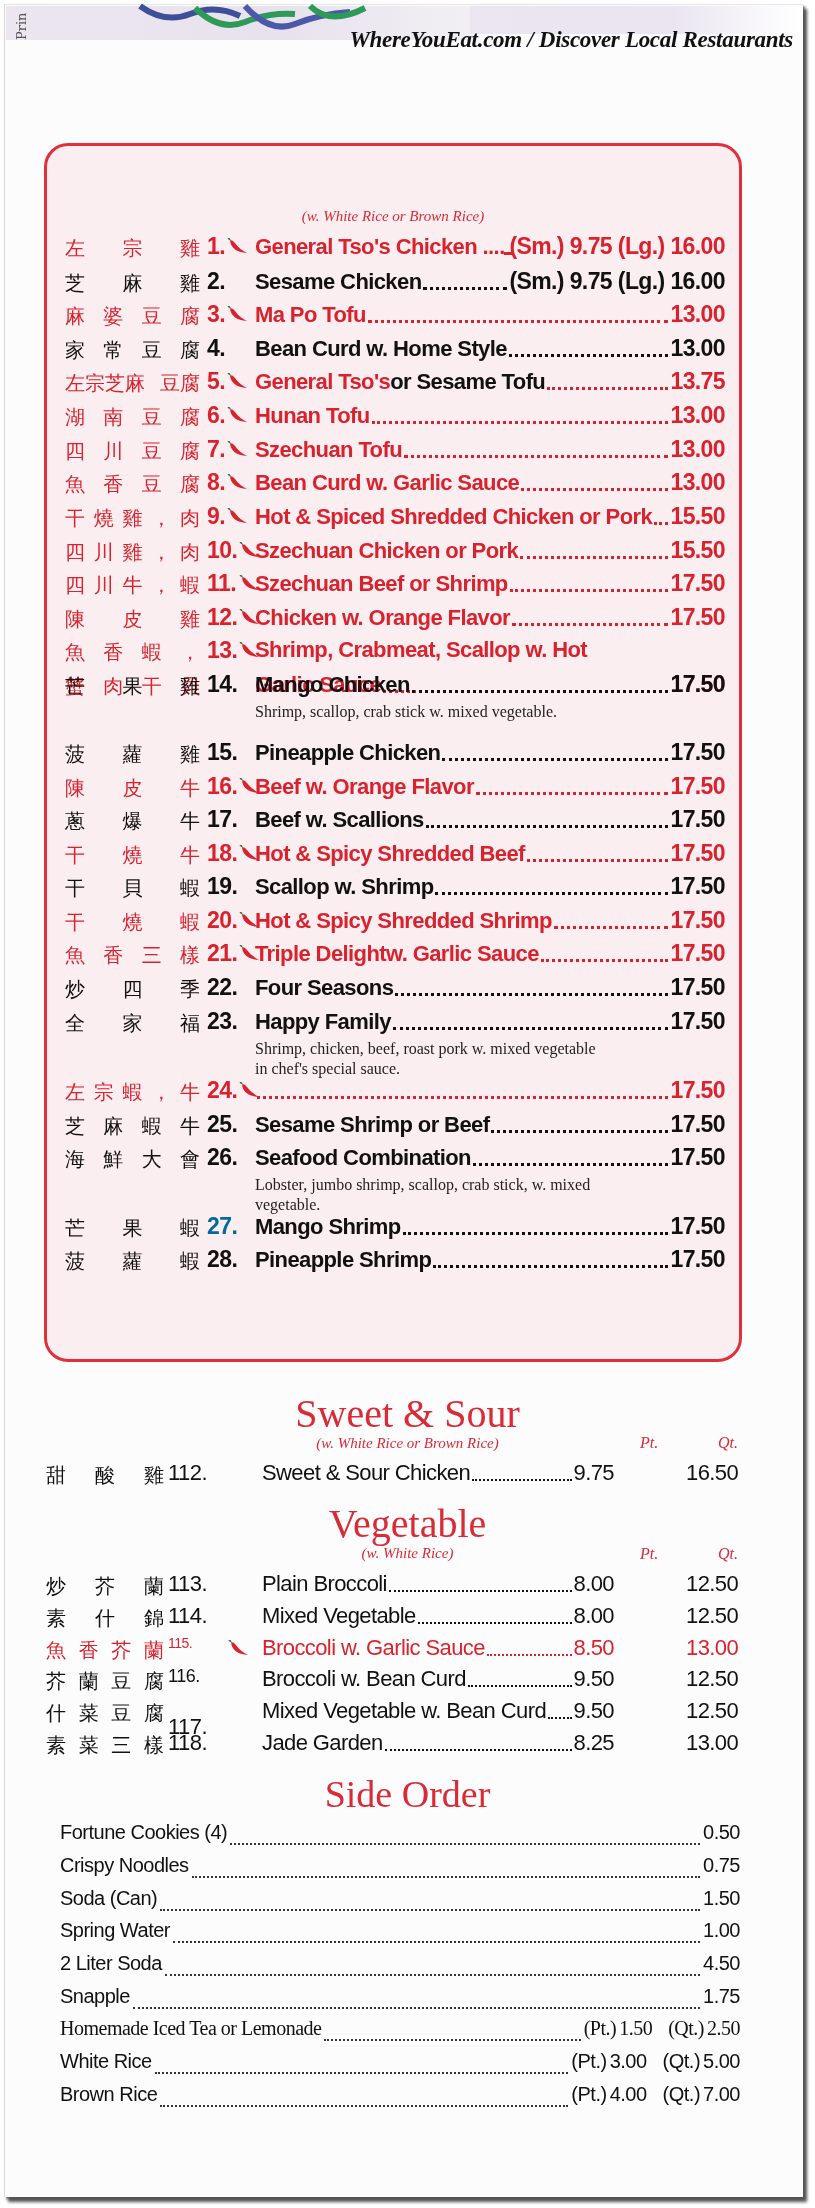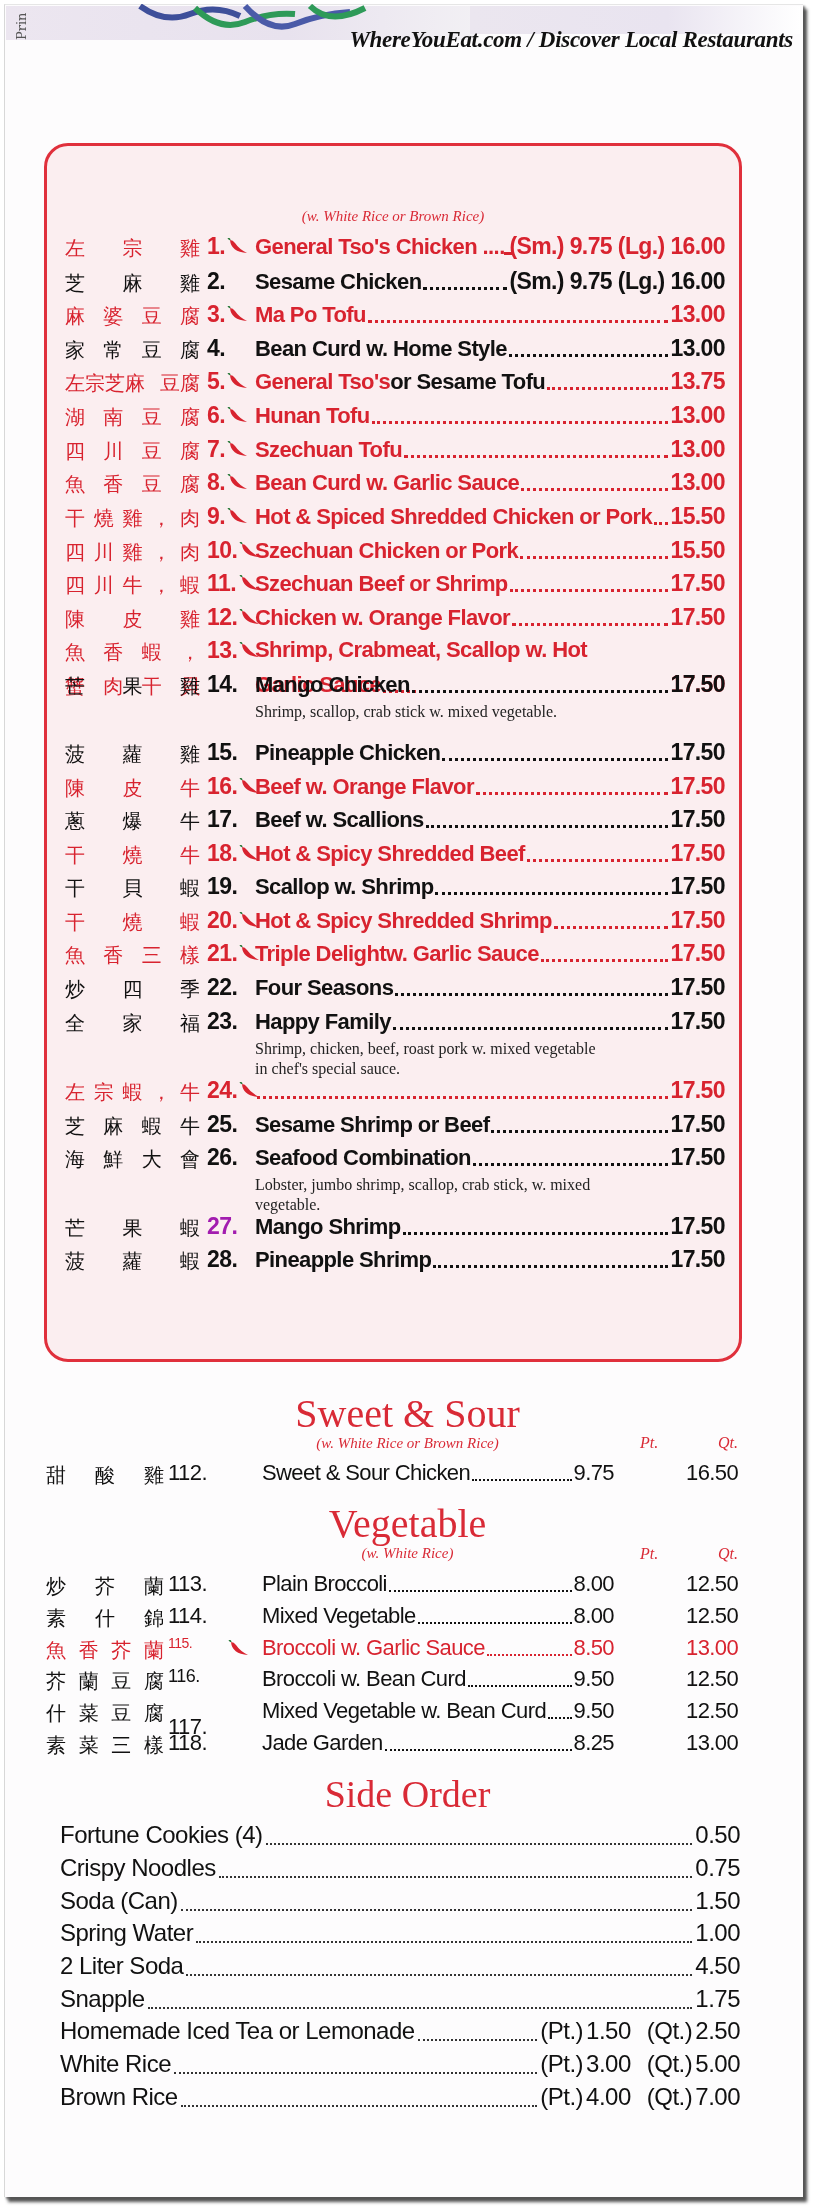--- a/index.html
+++ b/index.html
@@ -69,21 +69,21 @@
   }
   .reg .num { font-weight: normal; }
   .reg .name-line { font-weight: normal; }
   .reg .name-line .price { font-size: 22px; }
   .col-hdr {
     position: absolute; font-family: "Liberation Serif", serif; font-style: italic;
     font-size: 16px; color: #d92a36;
   }
   .side-row {
     position: absolute; left: 60px; width: 680px; height: 30px;
-    display: flex; align-items: baseline; font-size: 24px; color: #111; letter-spacing: -0.5px;
+    display: flex; align-items: baseline; font-size: 20px; color: #111; letter-spacing: -0.5px;
     white-space: nowrap;
   }
   .side-row .dots {
     flex: 1; border-bottom: 2px dotted #333; height: 0; align-self: flex-end; margin: 0 3px 6px 3px;
   }
   .qp { margin-left: 3px; }
 </style>
 </head>
 <body>
 
@@ -536,21 +536,21 @@
         </div>
       </div>
       <div class="desc" style="left: 208px; top: 1029px;">Lobster, jumbo shrimp, scallop, crab stick, w. mixed</div>
       <div class="desc" style="left: 208px; top: 1049px;">vegetable.</div>
       <div class="row" style="left: 0px; top: 1069px; width: 690px;">
         <div class="chn" style="left: 18px; top: 0px; width: 135px; color: rgb(17, 17, 17);">
           <span>芒</span>
           <span>果</span>
           <span>蝦</span>
         </div>
-        <span class="num" style="left: 160px; color: #a21caf;">27.</span>
+        <span class="num" style="left: 160px; color: #0369a1;">27.</span>
         <div class="name-line" style="left: 208px; width: 470px; color: rgb(17, 17, 17);">
           <span>Mango Shrimp</span>
           <span class="dots"></span>
           <span class="price">17.50</span>
         </div>
       </div>
       <div class="row" style="left: 0px; top: 1102px; width: 690px;">
         <div class="chn" style="left: 18px; top: 0px; width: 135px; color: rgb(17, 17, 17);">
           <span>菠</span>
           <span>蘿</span>
@@ -711,21 +711,21 @@
     <div class="side-row" style="top: 1952px;">
       <span>2 Liter Soda</span>
       <span class="dots"></span>
       <span>4.50</span>
     </div>
     <div class="side-row" style="top: 1985px;">
       <span>Snapple</span>
       <span class="dots"></span>
       <span>1.75</span>
     </div>
-    <div class="side-row" style="top: 2017px;">
+    <div class="side-row" style="top: 2017px; font-family: Liberation Serif, serif;">
       <span>Homemade Iced Tea or Lemonade</span>
       <span class="dots"></span>
       <span>(Pt.)</span>
       <span class="qp">1.50</span>
       <span style="margin-left: 16px;">(Qt.)</span>
       <span class="qp">2.50</span>
     </div>
     <div class="side-row" style="top: 2050px;">
       <span>White Rice</span>
       <span class="dots"></span>

